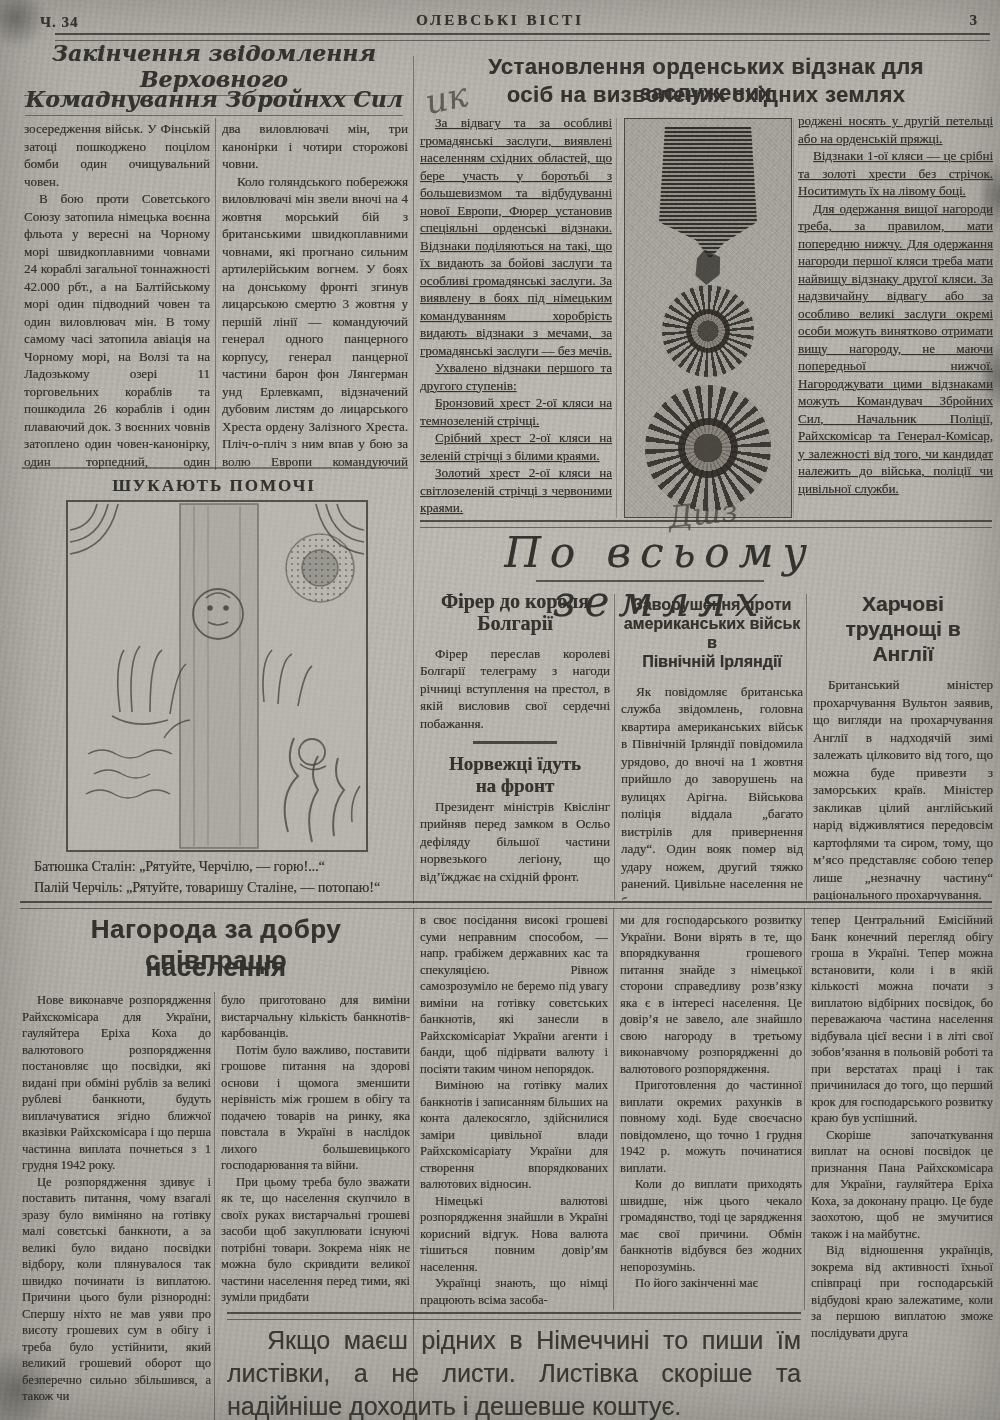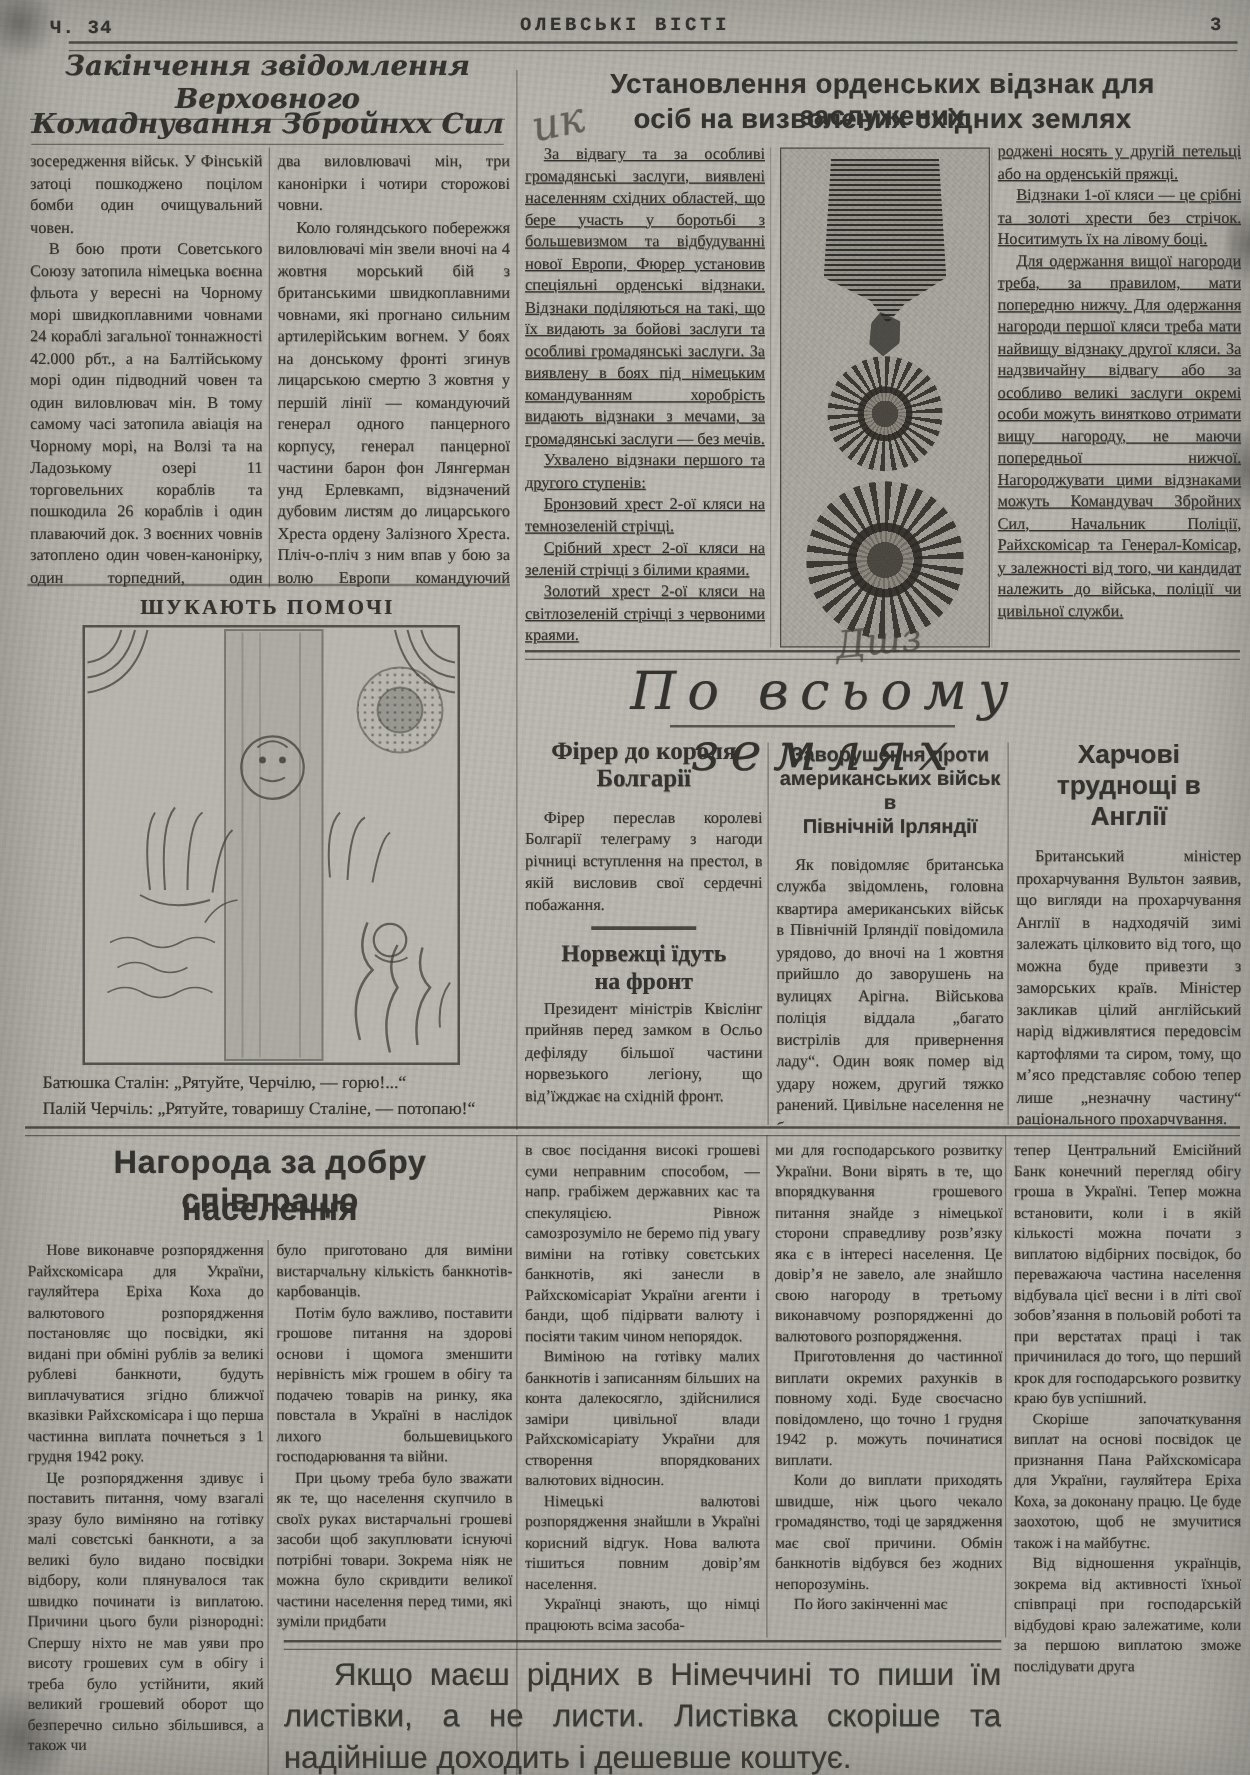--- a/index.html
+++ b/index.html
@@ -13,21 +13,21 @@
       #b5b2ab;
     box-shadow: inset 0 0 70px rgba(40,38,35,.28);
   }
   .abs{position:absolute;}
   .ink{text-shadow:0.3px 0.3px 0.6px rgba(54,52,47,.55);}
   
   .vrule{position:absolute;width:1px;background:rgba(55,53,48,.5);}
   .rule-double{position:absolute;height:5px;border-top:2px solid rgba(45,43,39,.75);border-bottom:1px solid rgba(45,43,39,.6);}
   .rule-thin{position:absolute;height:2px;background:rgba(45,43,39,.7);}
   
-  .hdr{font-family:Liberation Mono, monospace;font-weight:bold;font-size:15px;letter-spacing:1px;}
+  .hdr{font-family:Liberation Serif, serif;font-weight:bold;font-size:15px;letter-spacing:1px;}
   
   .script-title{font:italic 600 22px "DejaVu Serif",serif;text-align:center;}
   .script-title span{display:inline-block;border-bottom:1.5px solid rgba(50,48,44,.55);padding-bottom:3px;}
   
   .col{position:absolute;overflow:hidden;text-align:justify;}
   .bp{margin:0;text-indent:15px;}
   .bp.cont{text-indent:0;}
   .sz-left{font-size:13px;line-height:17.5px;}
   .sz-orders{font-size:13px;line-height:17.5px;text-decoration:underline;}
   .sz-world{font-size:13px;line-height:17.5px;}

